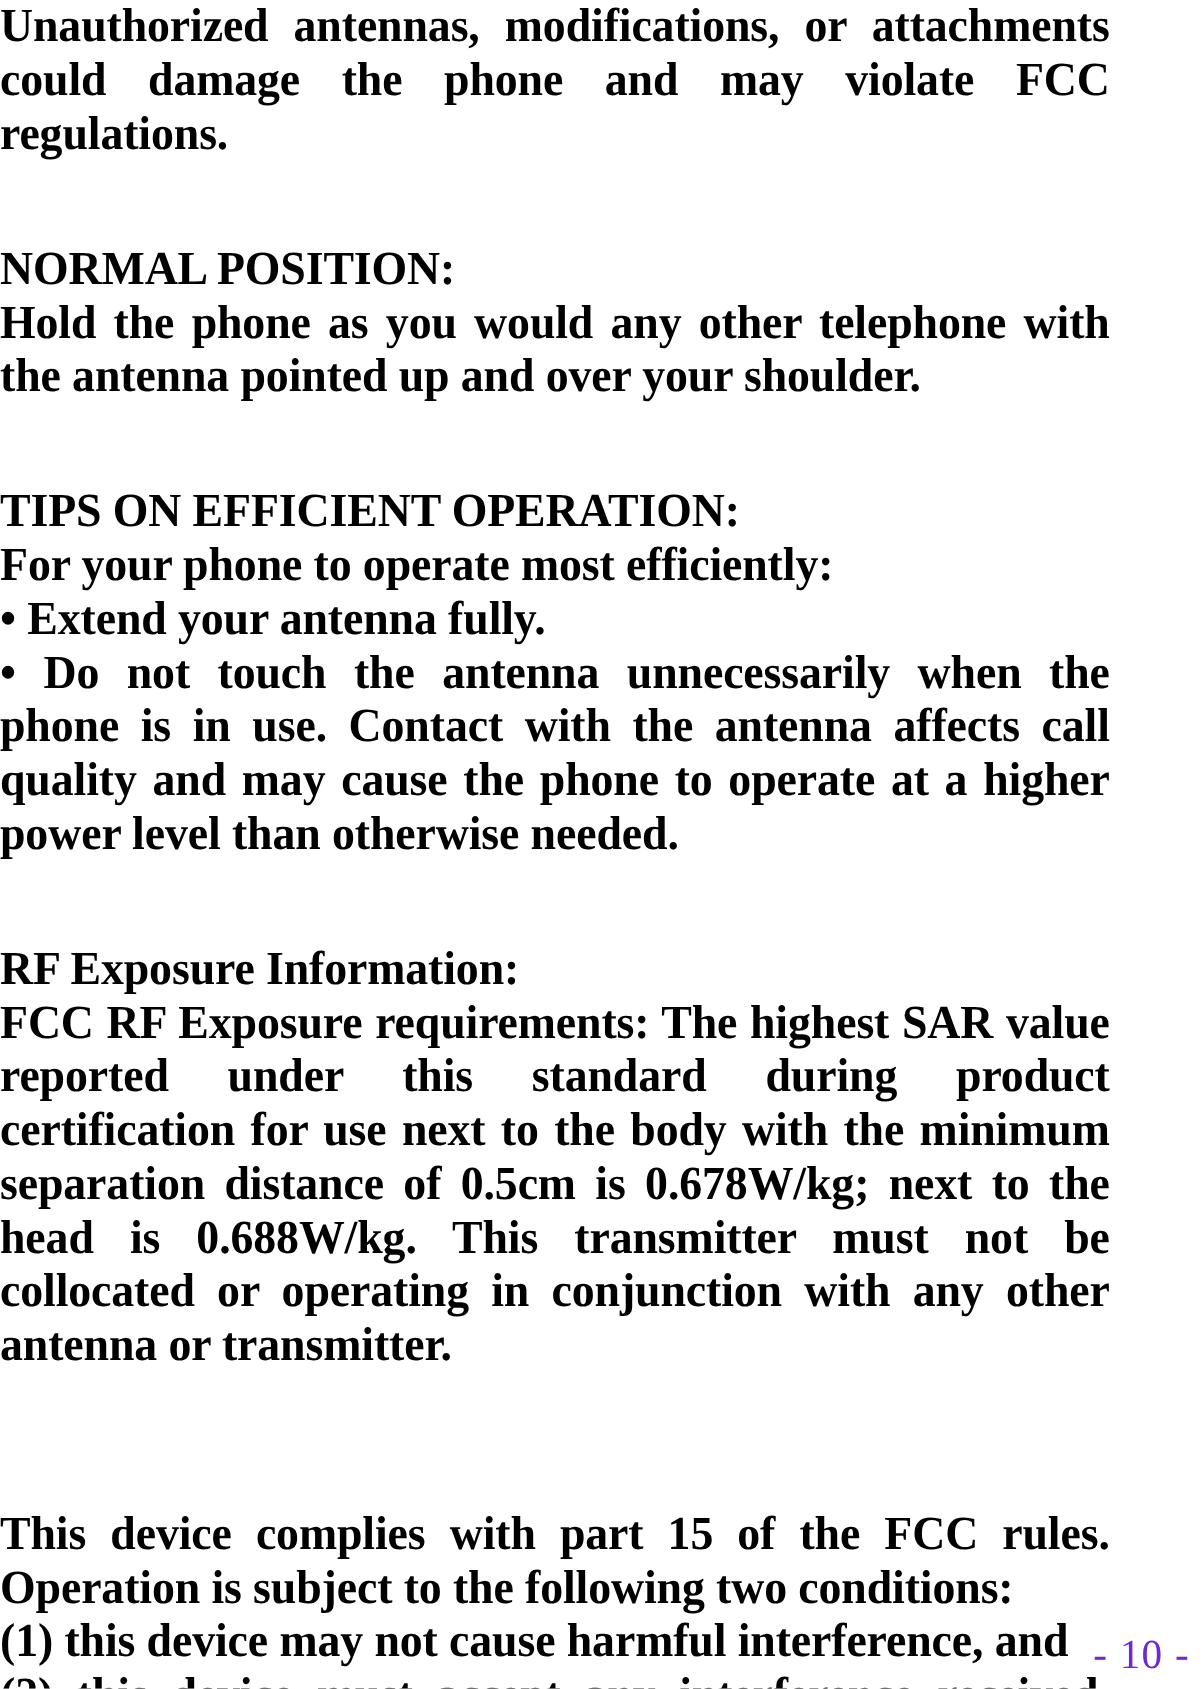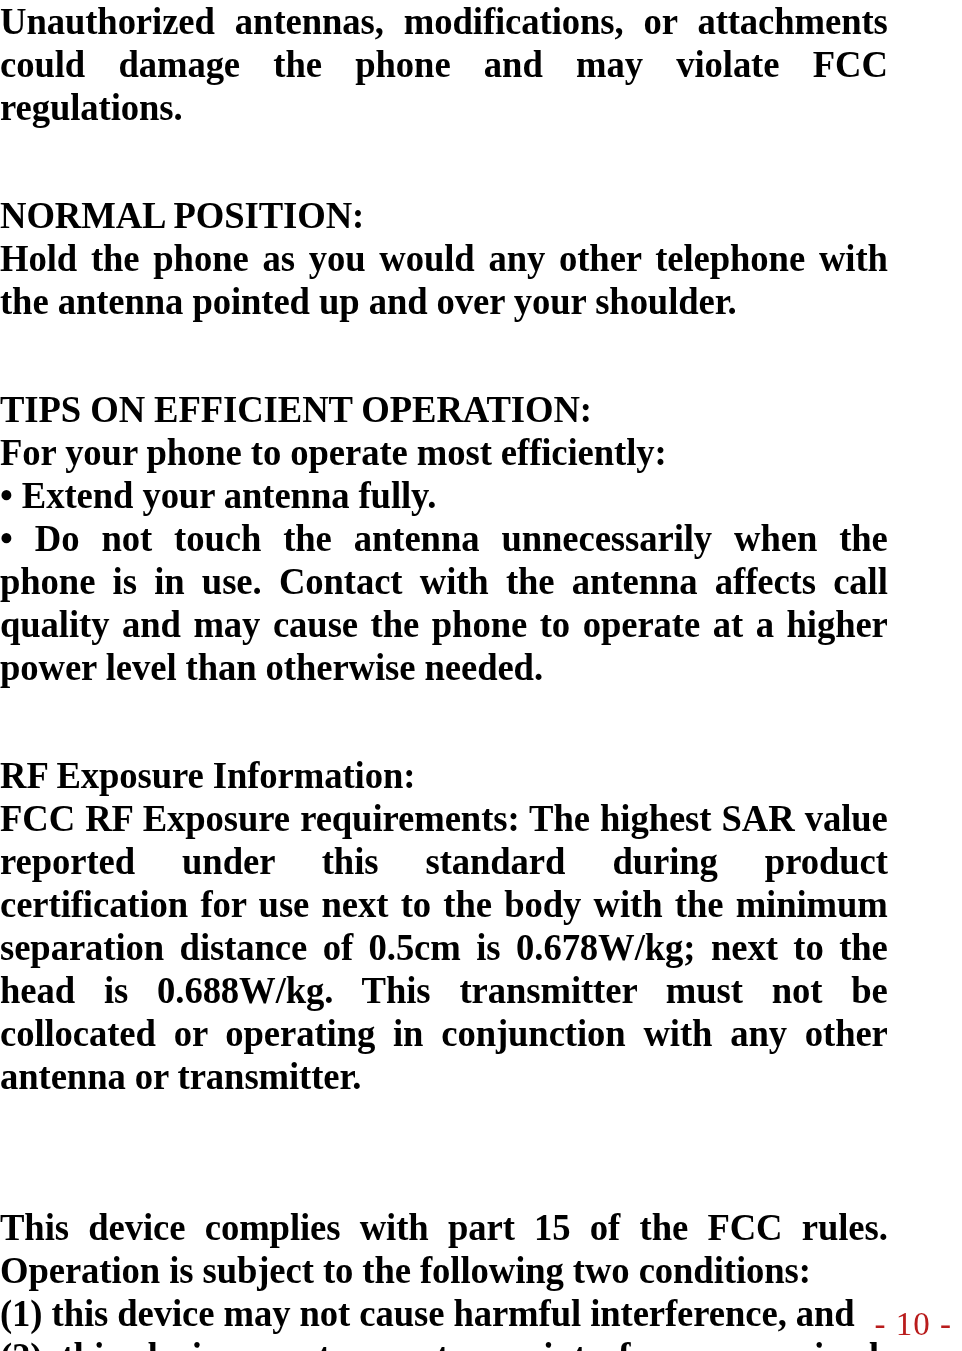--- a/index.html
+++ b/index.html
@@ -66,21 +66,21 @@
 
   
   .footer {
     position: absolute;
     right: 10px;
     bottom: 8px;
     font-family: "Liberation Serif", "DejaVu Serif", serif;
     font-weight: normal;
     font-size: 33px;
     line-height: 38px;
-    color: #b91c1c;
+    color: #6d28d9;
     white-space: nowrap;
     letter-spacing: 1px;
   }
 </style>
 </head>
 <body>
 
 <div class="page">
 
   <div class="textblock">

